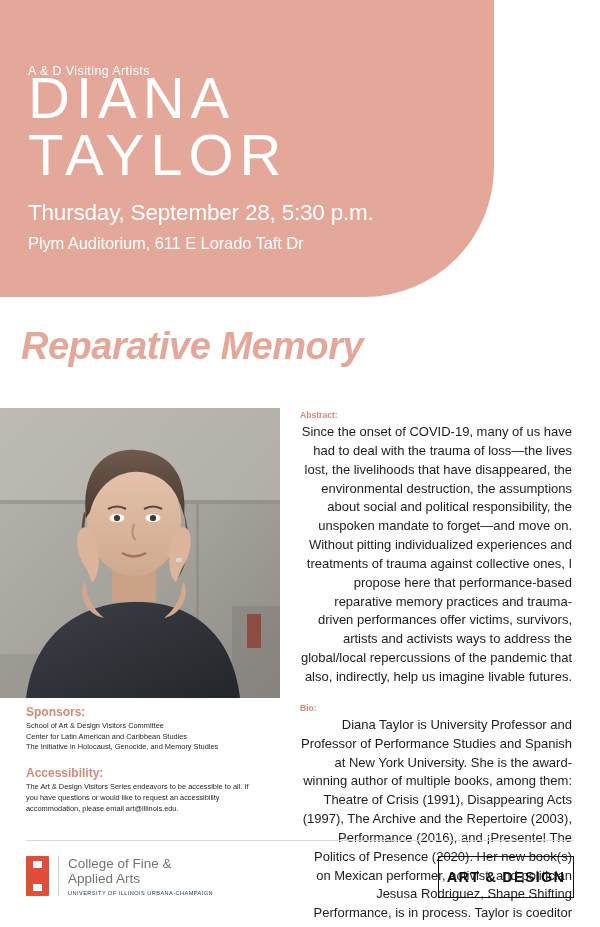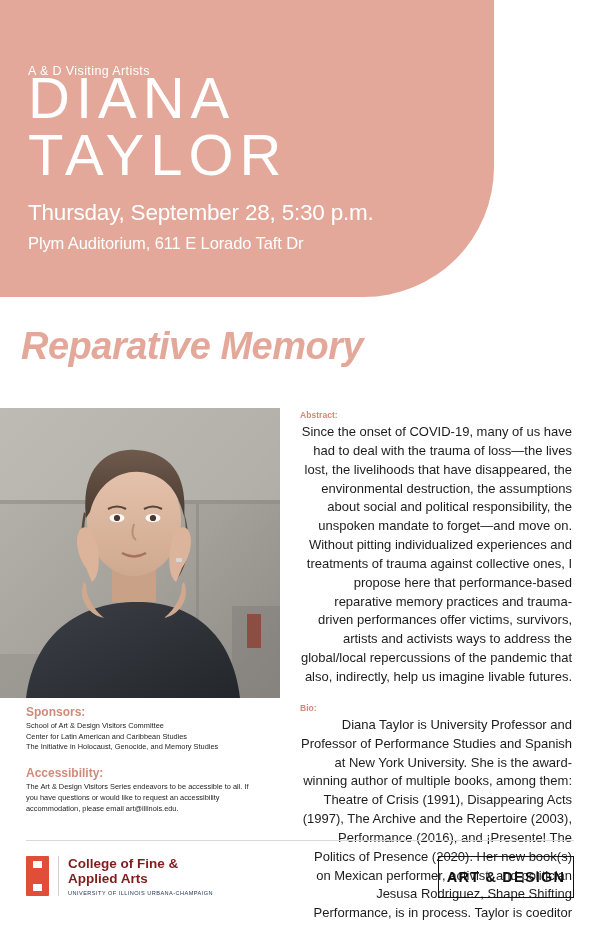--- a/index.html
+++ b/index.html
@@ -96,21 +96,21 @@
   .ilogo::before {
     content: ""; position: absolute; left: 7px; top: 5px;
     width: 9px; height: 30px; background: #fff;
   }
   .ilogo::after {
     content: ""; position: absolute; left: 3px; top: 12px;
     width: 17px; height: 16px; background: #e04e39;
   }
   .cfaa { padding-left: 9px; border-left: 1px solid #cfcfcf; }
   .cfaa .l1, .cfaa .l2 {
-    color: #7f1d1d; font-size: 13.5px; font-weight: 700; line-height: 1.12;
+    color: #737373; font-size: 13.5px; font-weight: 400; line-height: 1.12;
   }
   .cfaa .l3 {
     color: #1f3353; font-size: 5.6px; letter-spacing: 0.45px; margin-top: 4px;
   }
   .ad-box {
     position: absolute; right: 26px; top: 856px;
     width: 136px; height: 42px;
     border: 1.4px solid #111;
     display: flex; align-items: center; justify-content: center;
   }

